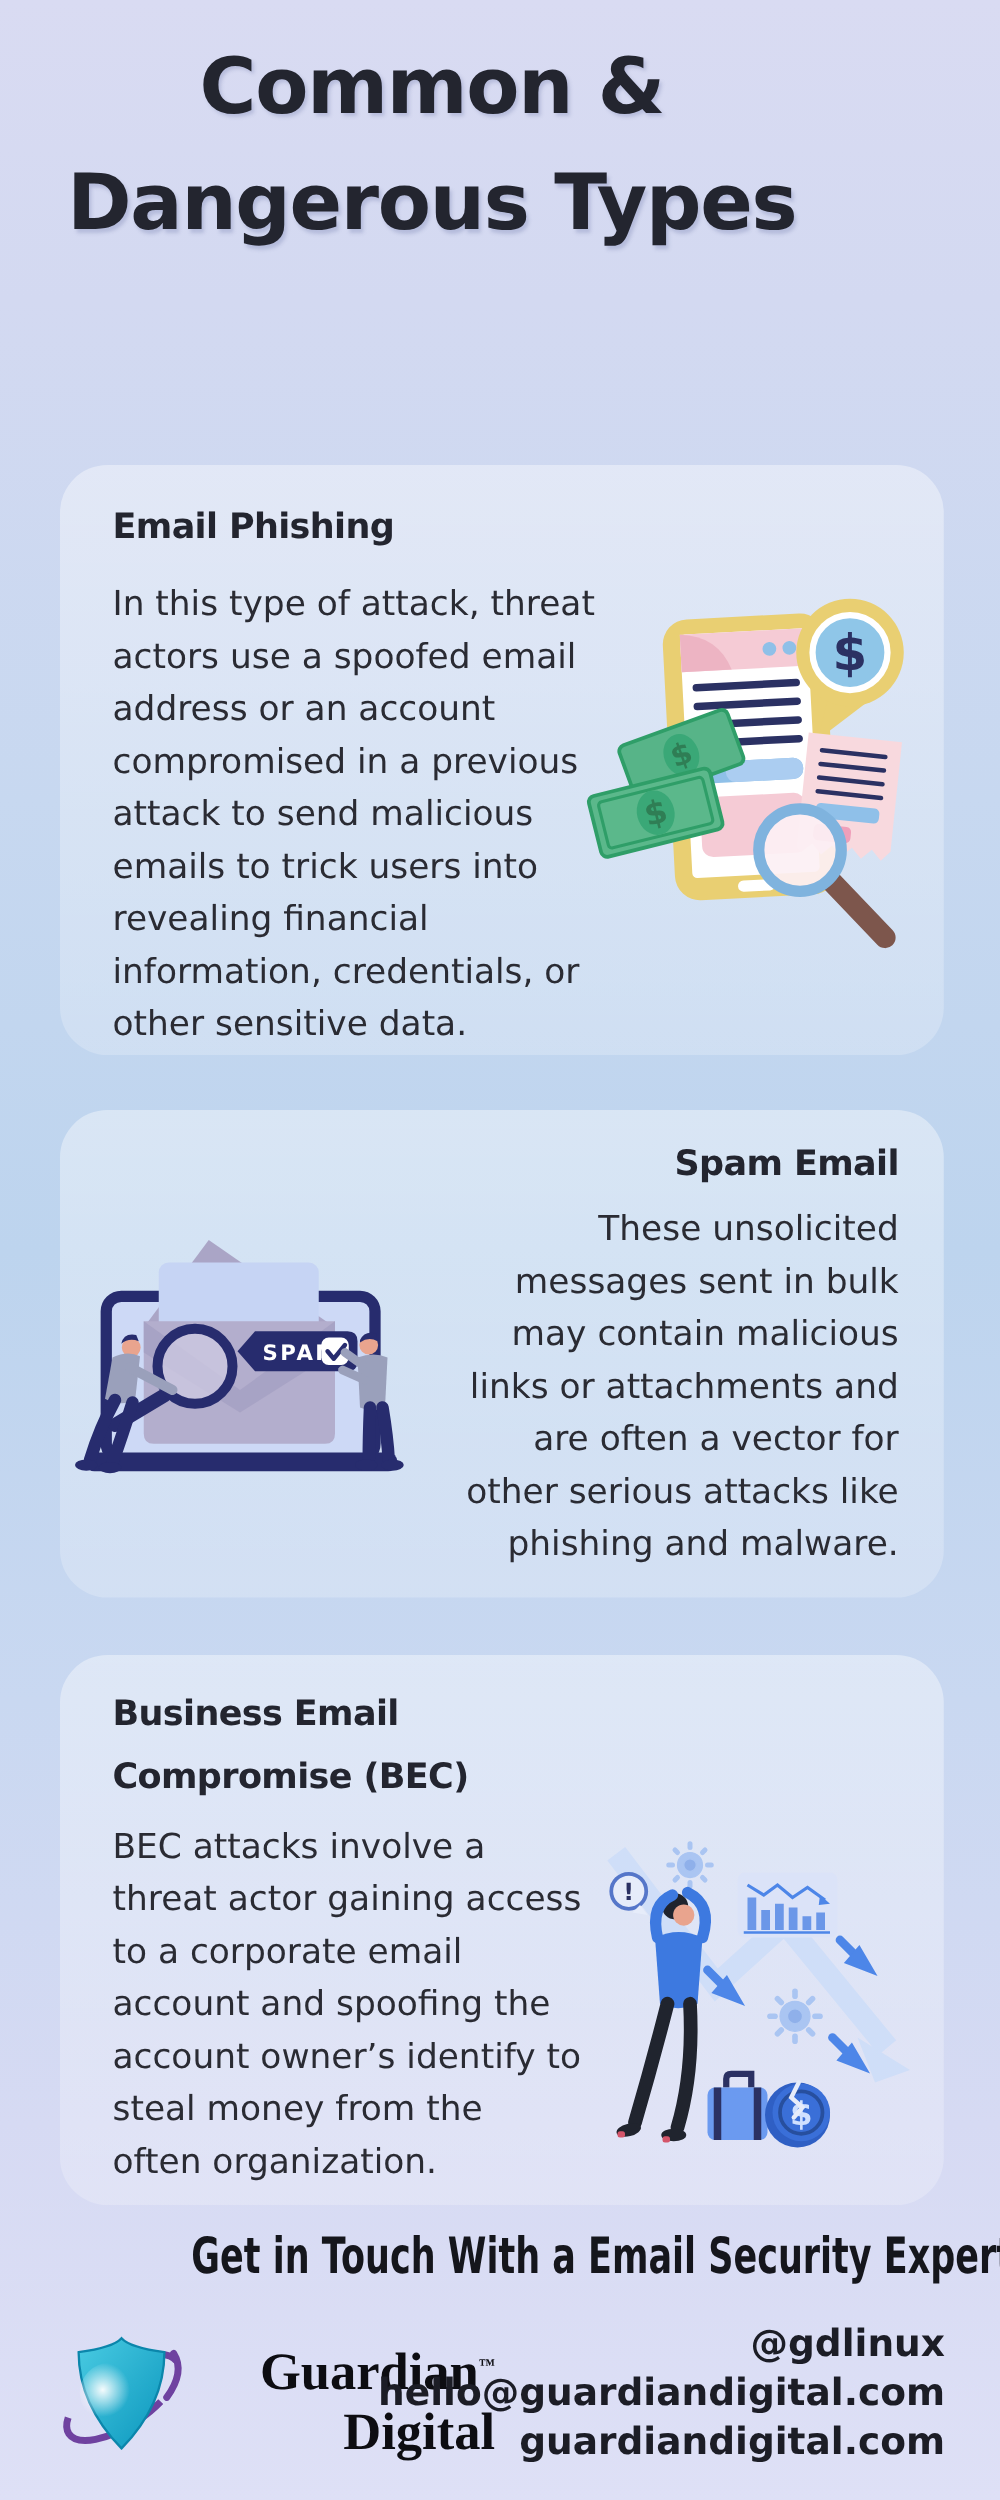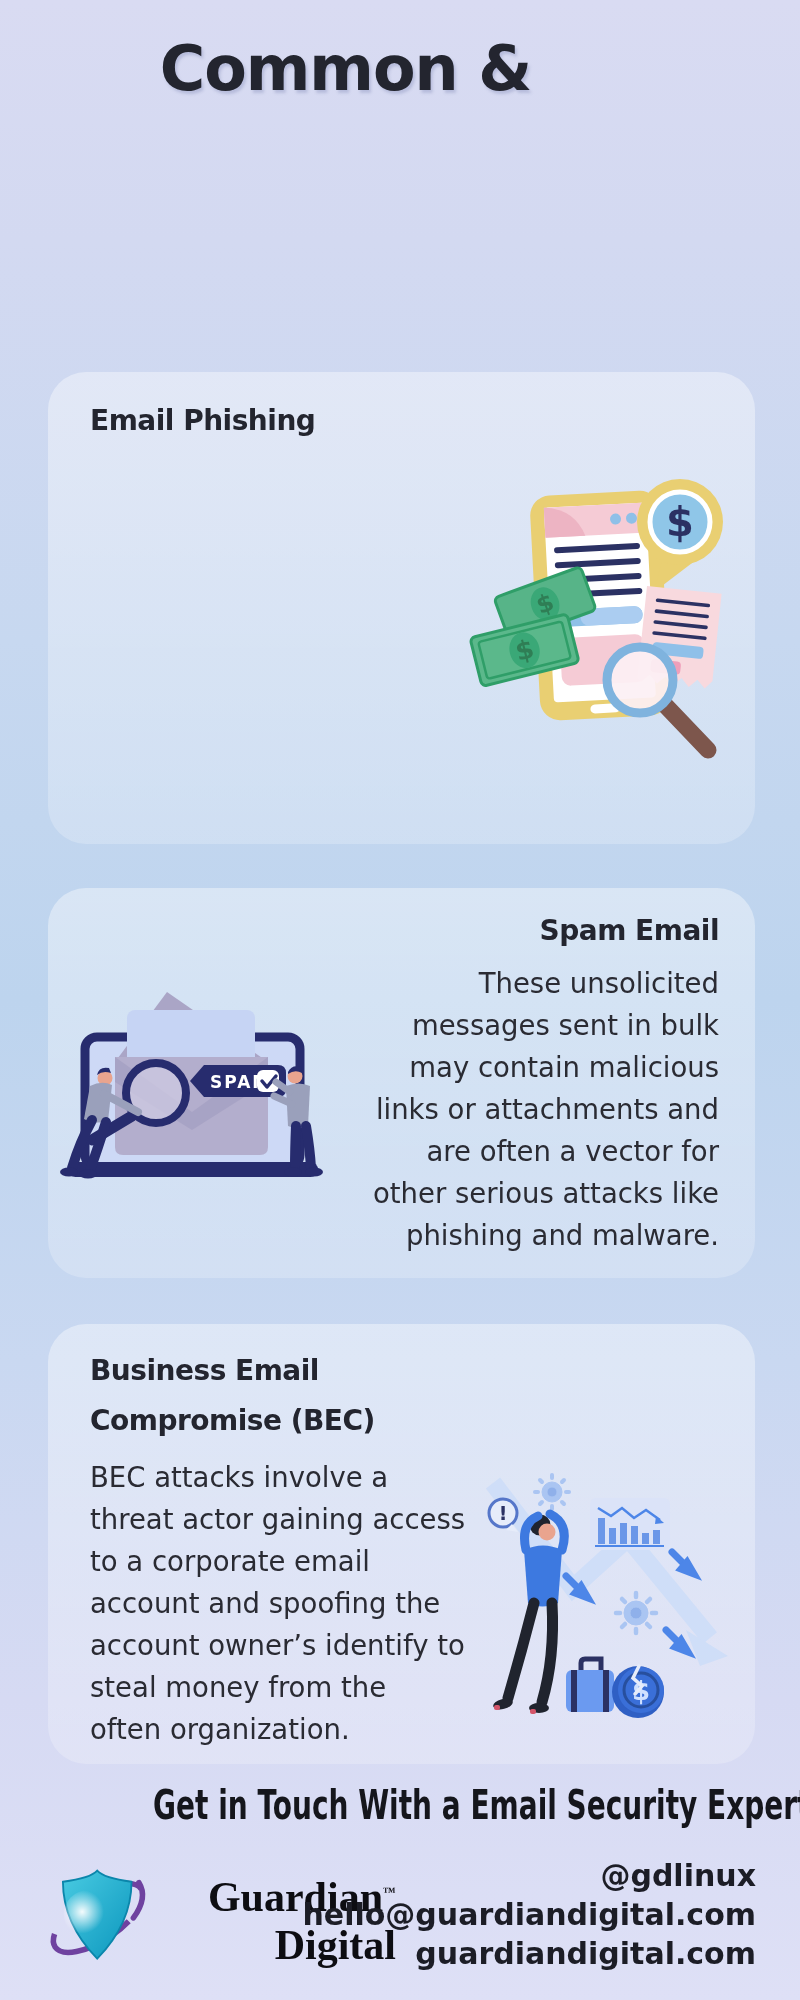--- a/index.html
+++ b/index.html
@@ -52,24 +52,34 @@
   }
   .contacts div{white-space:nowrap;}
 </style>
 </head>
 <body>
 
 <div class="page">
 
   <div class="title">
     <div>Common &amp;</div>
+    <div>Dangerous Types</div>
   </div>
 
   <div class="card card1">
     <div class="card-heading c1-head">Email Phishing</div>
+    <div class="card-body c1-body">In this type of attack, threat
+actors use a spoofed email
+address or an account
+compromised in a previous
+attack to send malicious
+emails to trick users into
+revealing financial
+information, credentials, or
+other sensitive data.</div>
   </div>
 
   <svg class="illus" style="left:468px;top:452px;" width="300" height="320" viewBox="0 0 300 320">
 
     <g transform="rotate(-3 132 153)">
       <rect x="67" y="41" width="130" height="225" rx="20" fill="#e9cf72"></rect>
       <rect x="81" y="53" width="102" height="195" rx="4" fill="#ffffff"></rect>
       <path d="M81 53 h102 v30 h-102 z" fill="#f5cbd5"></path>
       <path d="M81 53 q30 2 40 30 h-40 z" fill="#edb4c3"></path>
       <circle cx="152" cy="68" r="5.5" fill="#8fc0e8"></circle>

